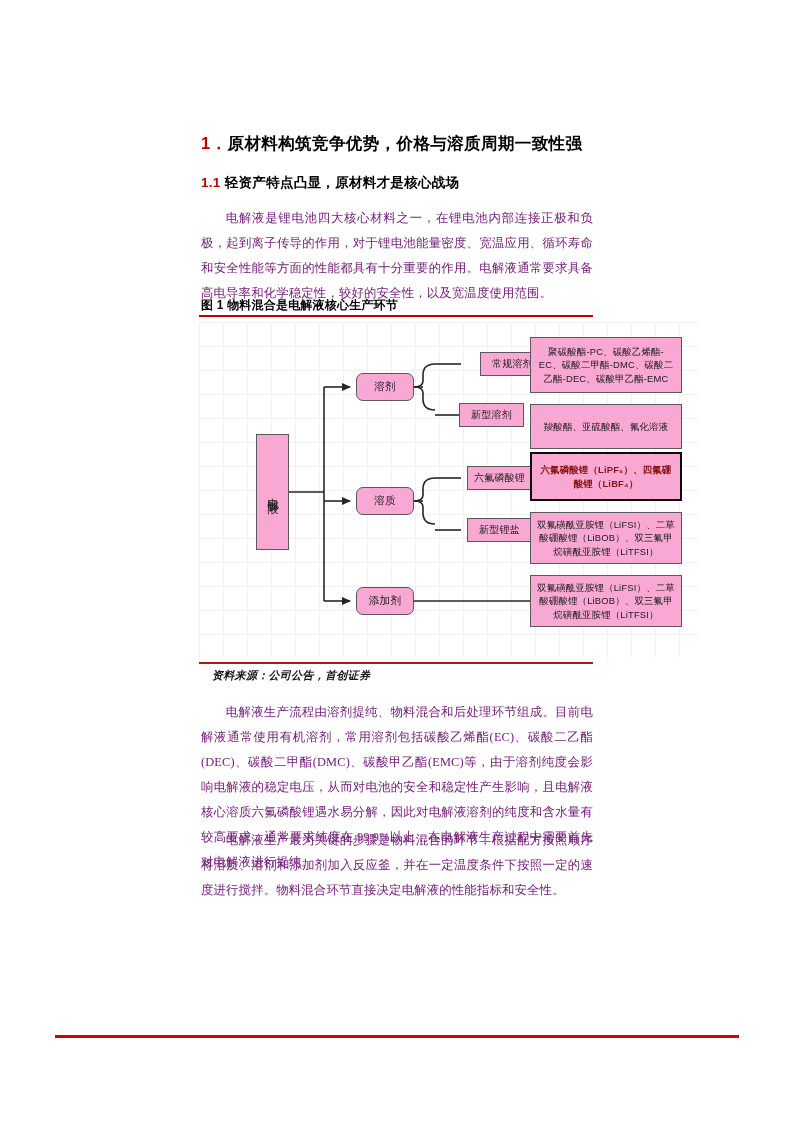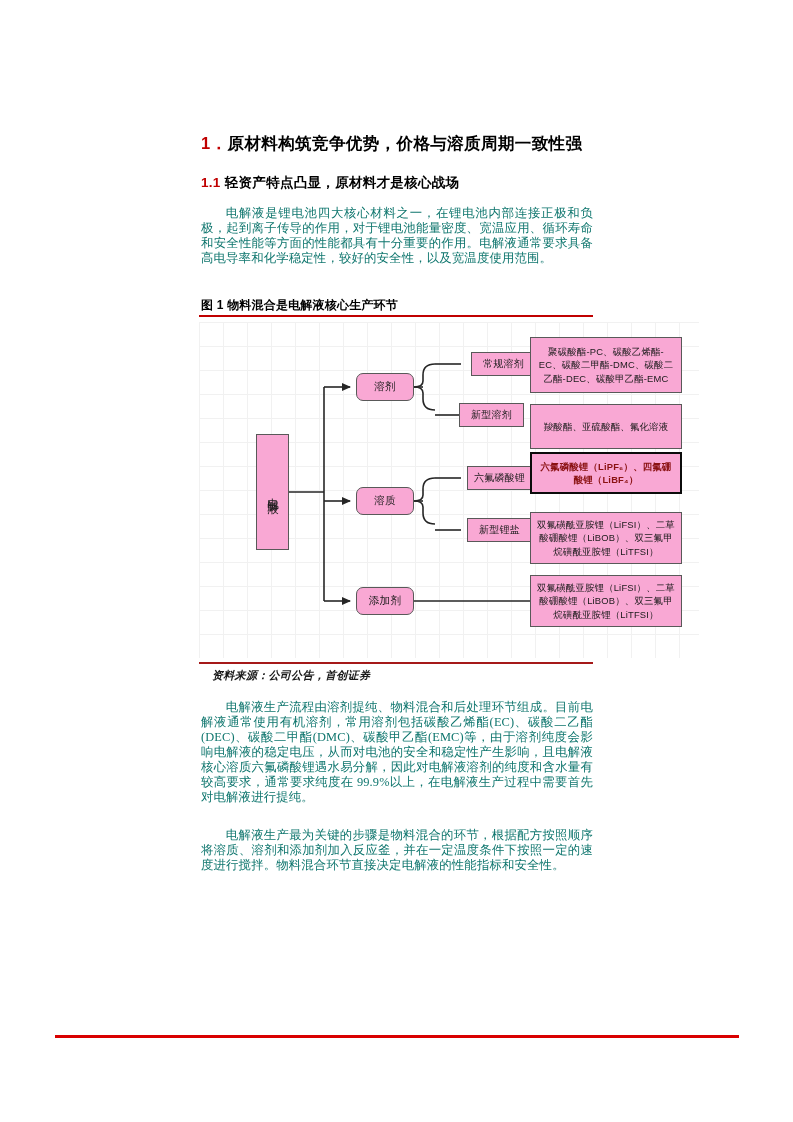--- a/index.html
+++ b/index.html
@@ -49,25 +49,25 @@
     white-space: nowrap;
   }
   .h2 .num { color: #c00000; }
 
   
   .para {
     position: absolute;
     left: 201px;
     width: 392px;
     font-size: 12.4px;
-    line-height: 15px;
+    line-height: 25px;
     text-align: justify;
     text-justify: inter-ideograph;
     text-indent: 2em;
-    color: #0f766e;
+    color: #701a75;
     letter-spacing: 0.15px;
   }
   #para-intro { top: 206px; }
   #para-process { top: 700px; }
   #para-mixing { top: 828px; }
 
   
   .fig-caption {
     position: absolute;
     left: 201px;
@@ -184,28 +184,28 @@
     border: 2.3px solid #0b0b0b;
     color: #8a1212;
     font-weight: bold;
   }
 
   
   #node-solvent      { left: 157px; top: 51px; }
   #node-solute       { left: 157px; top: 165px; }
   #node-additive     { left: 157px; top: 265px; }
 
-  #node-conv-solvent { left: 272px; top: 30px; }
+  #node-conv-solvent { left: 281px; top: 30px; }
   #node-new-solvent  { left: 260px; top: 81px; text-align: right; }
   #node-conv-salt    { left: 268px; top: 144px; }
   #node-new-salt     { left: 268px; top: 196px; }
 
   #leaf-conv-solvent { left: 331px; top: 15px;  height: 56px; }
   #leaf-new-solvent  { left: 331px; top: 82px;  height: 45px; }
-  #leaf-conv-salt    { left: 331px; top: 130px; height: 42px; }
+  #leaf-conv-salt    { left: 331px; top: 130px; height: 49px; }
   #leaf-new-salt     { left: 331px; top: 190px; height: 52px; }
   #leaf-additive     { left: 331px; top: 253px; height: 52px; }
 </style>
 </head>
 <body>
 
 <div class="page">
 
   <div class="h1">
     <span class="num">1．</span><span>原材料构筑竞争优势，价格与溶质周期一致性强</span>

